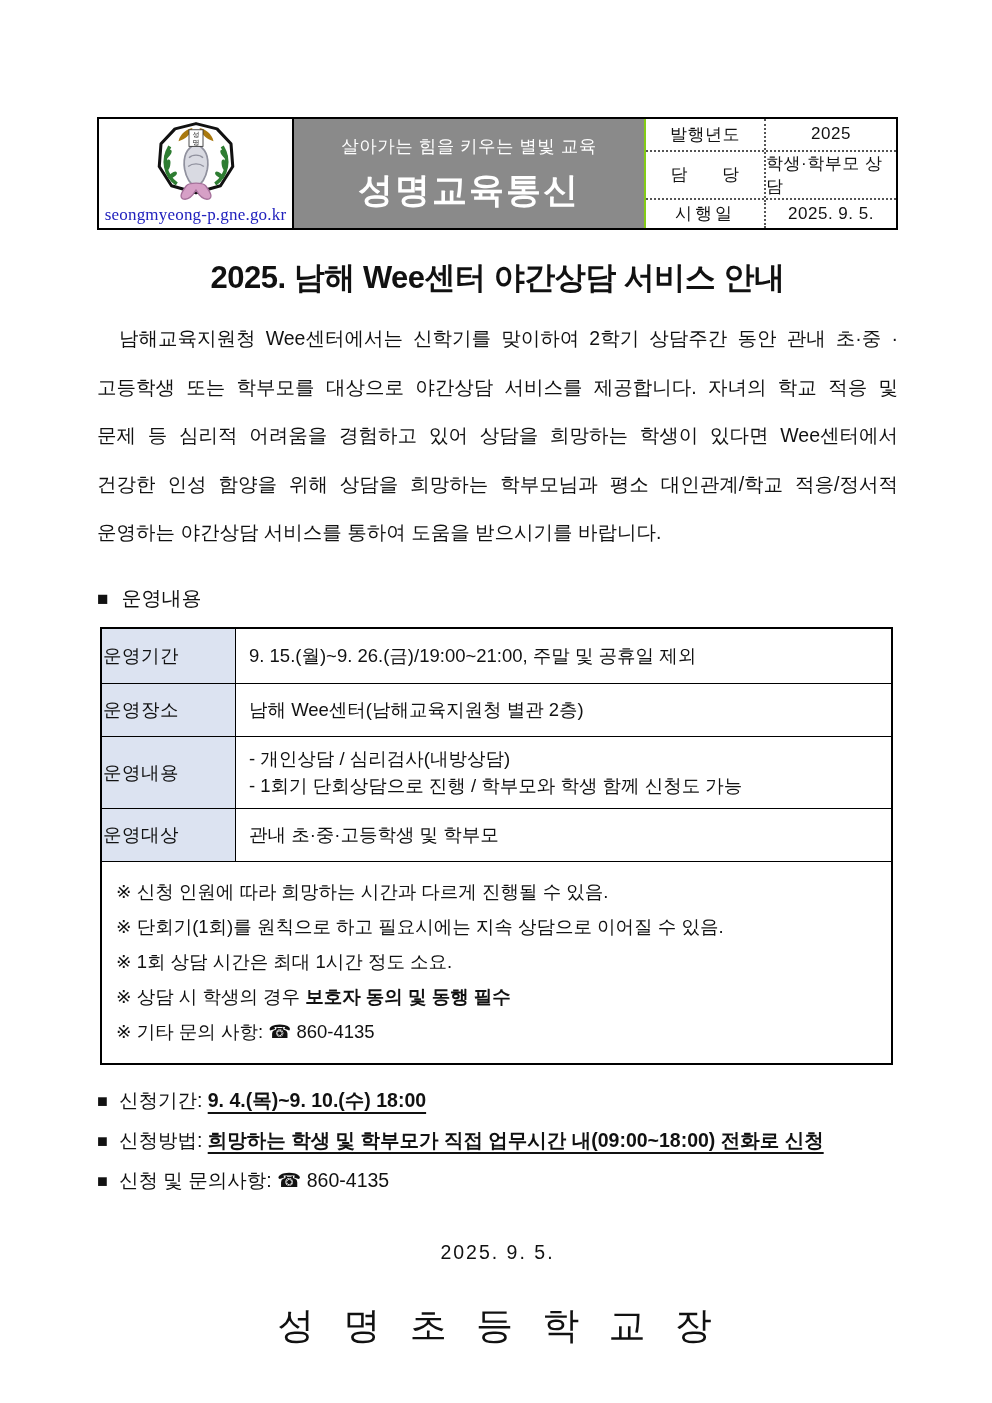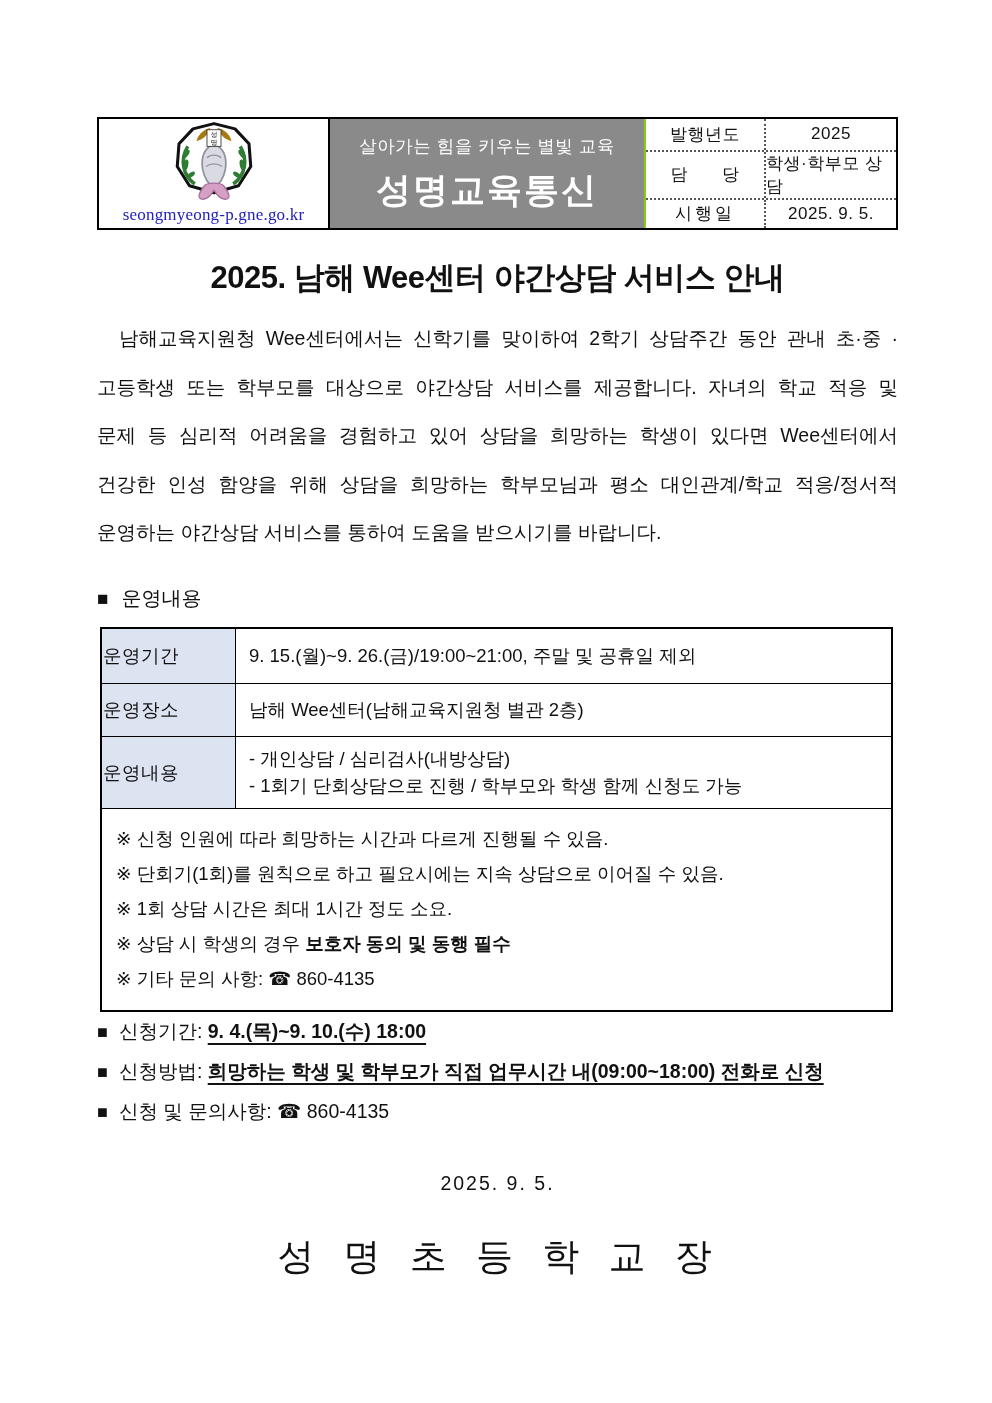--- a/index.html
+++ b/index.html
@@ -7,21 +7,21 @@
     width:992px; height:1403px; background:#ffffff; color:#111;
     font-family:"Liberation Sans","DejaVu Sans",sans-serif;
     -webkit-font-smoothing:antialiased;
   }
   .sheet { position:relative; width:992px; height:1403px; overflow:hidden; }
   .content { position:absolute; left:97px; top:117px; width:801px; }
 
   
   .masthead { display:flex; border:2px solid #000; height:113px; box-sizing:border-box; }
   .logo-cell {
-    width:231px; box-sizing:border-box; border-right:2px solid #000;
+    width:195px; box-sizing:border-box; border-right:2px solid #000;
     display:flex; flex-direction:column; align-items:center; justify-content:flex-end;
     padding:2px 2px 3px 2px;
   }
   .emblem { flex:1; display:flex; align-items:center; justify-content:center; }
   .logo-url {
     font-family:"Liberation Serif","DejaVu Serif",serif;
     color:#2121bd; font-size:17px; letter-spacing:0.2px; line-height:20px;
   }
   .banner-cell {
     flex:1; background:#8a8a8a; color:#fff; text-align:center;
@@ -68,21 +68,21 @@
   }
   td.op-value { padding:6px 6px 6px 13px; line-height:27px; }
   tr.r-period td { height:42px; }
   tr.r-place  td { height:40px; }
   tr.r-content td { height:59px; }
   tr.r-target td { height:40px; }
   td.op-notes { padding:12px 14px 14px 14px; line-height:35px; font-size:18.5px; }
   .note-line b { font-weight:bold; }
 
   
-  .apply { margin-top:5px; font-size:19.5px; }
+  .apply { margin-top:21px; font-size:19.5px; }
   .apply-line { margin-bottom:12px; line-height:28px; }
   .apply-line .sq { margin-right:11px; font-size:18px; }
   .u-bold {
     font-weight:bold; text-decoration:underline;
     text-underline-offset:5px; text-decoration-thickness:1.5px;
   }
 
   
   .doc-date { margin-top:47px; text-align:center; font-size:19.5px; letter-spacing:2px; }
   .signature {
@@ -174,20 +174,24 @@
         <td class="op-label">운영장소</td>
         <td class="op-value">남해 Wee센터(남해교육지원청 별관 2층)</td>
       </tr>
       <tr class="r-content">
         <td class="op-label">운영내용</td>
         <td class="op-value">
           <div>- 개인상담 / 심리검사(내방상담)</div>
           <div>- 1회기 단회상담으로 진행 / 학부모와 학생 함께 신청도 가능</div>
         </td>
       </tr>
+      <tr class="r-target">
+        <td class="op-label">운영대상</td>
+        <td class="op-value">관내 초·중·고등학생 및 학부모</td>
+      </tr>
       <tr>
         <td class="op-notes" colspan="2">
           <div class="note-line">
             <span>※</span>
             <span>신청 인원에 따라 희망하는 시간과 다르게 진행될 수 있음.</span>
           </div>
           <div class="note-line">
             <span>※</span>
             <span>단회기(1회)를 원칙으로 하고 필요시에는 지속 상담으로 이어질 수 있음.</span>
           </div>

